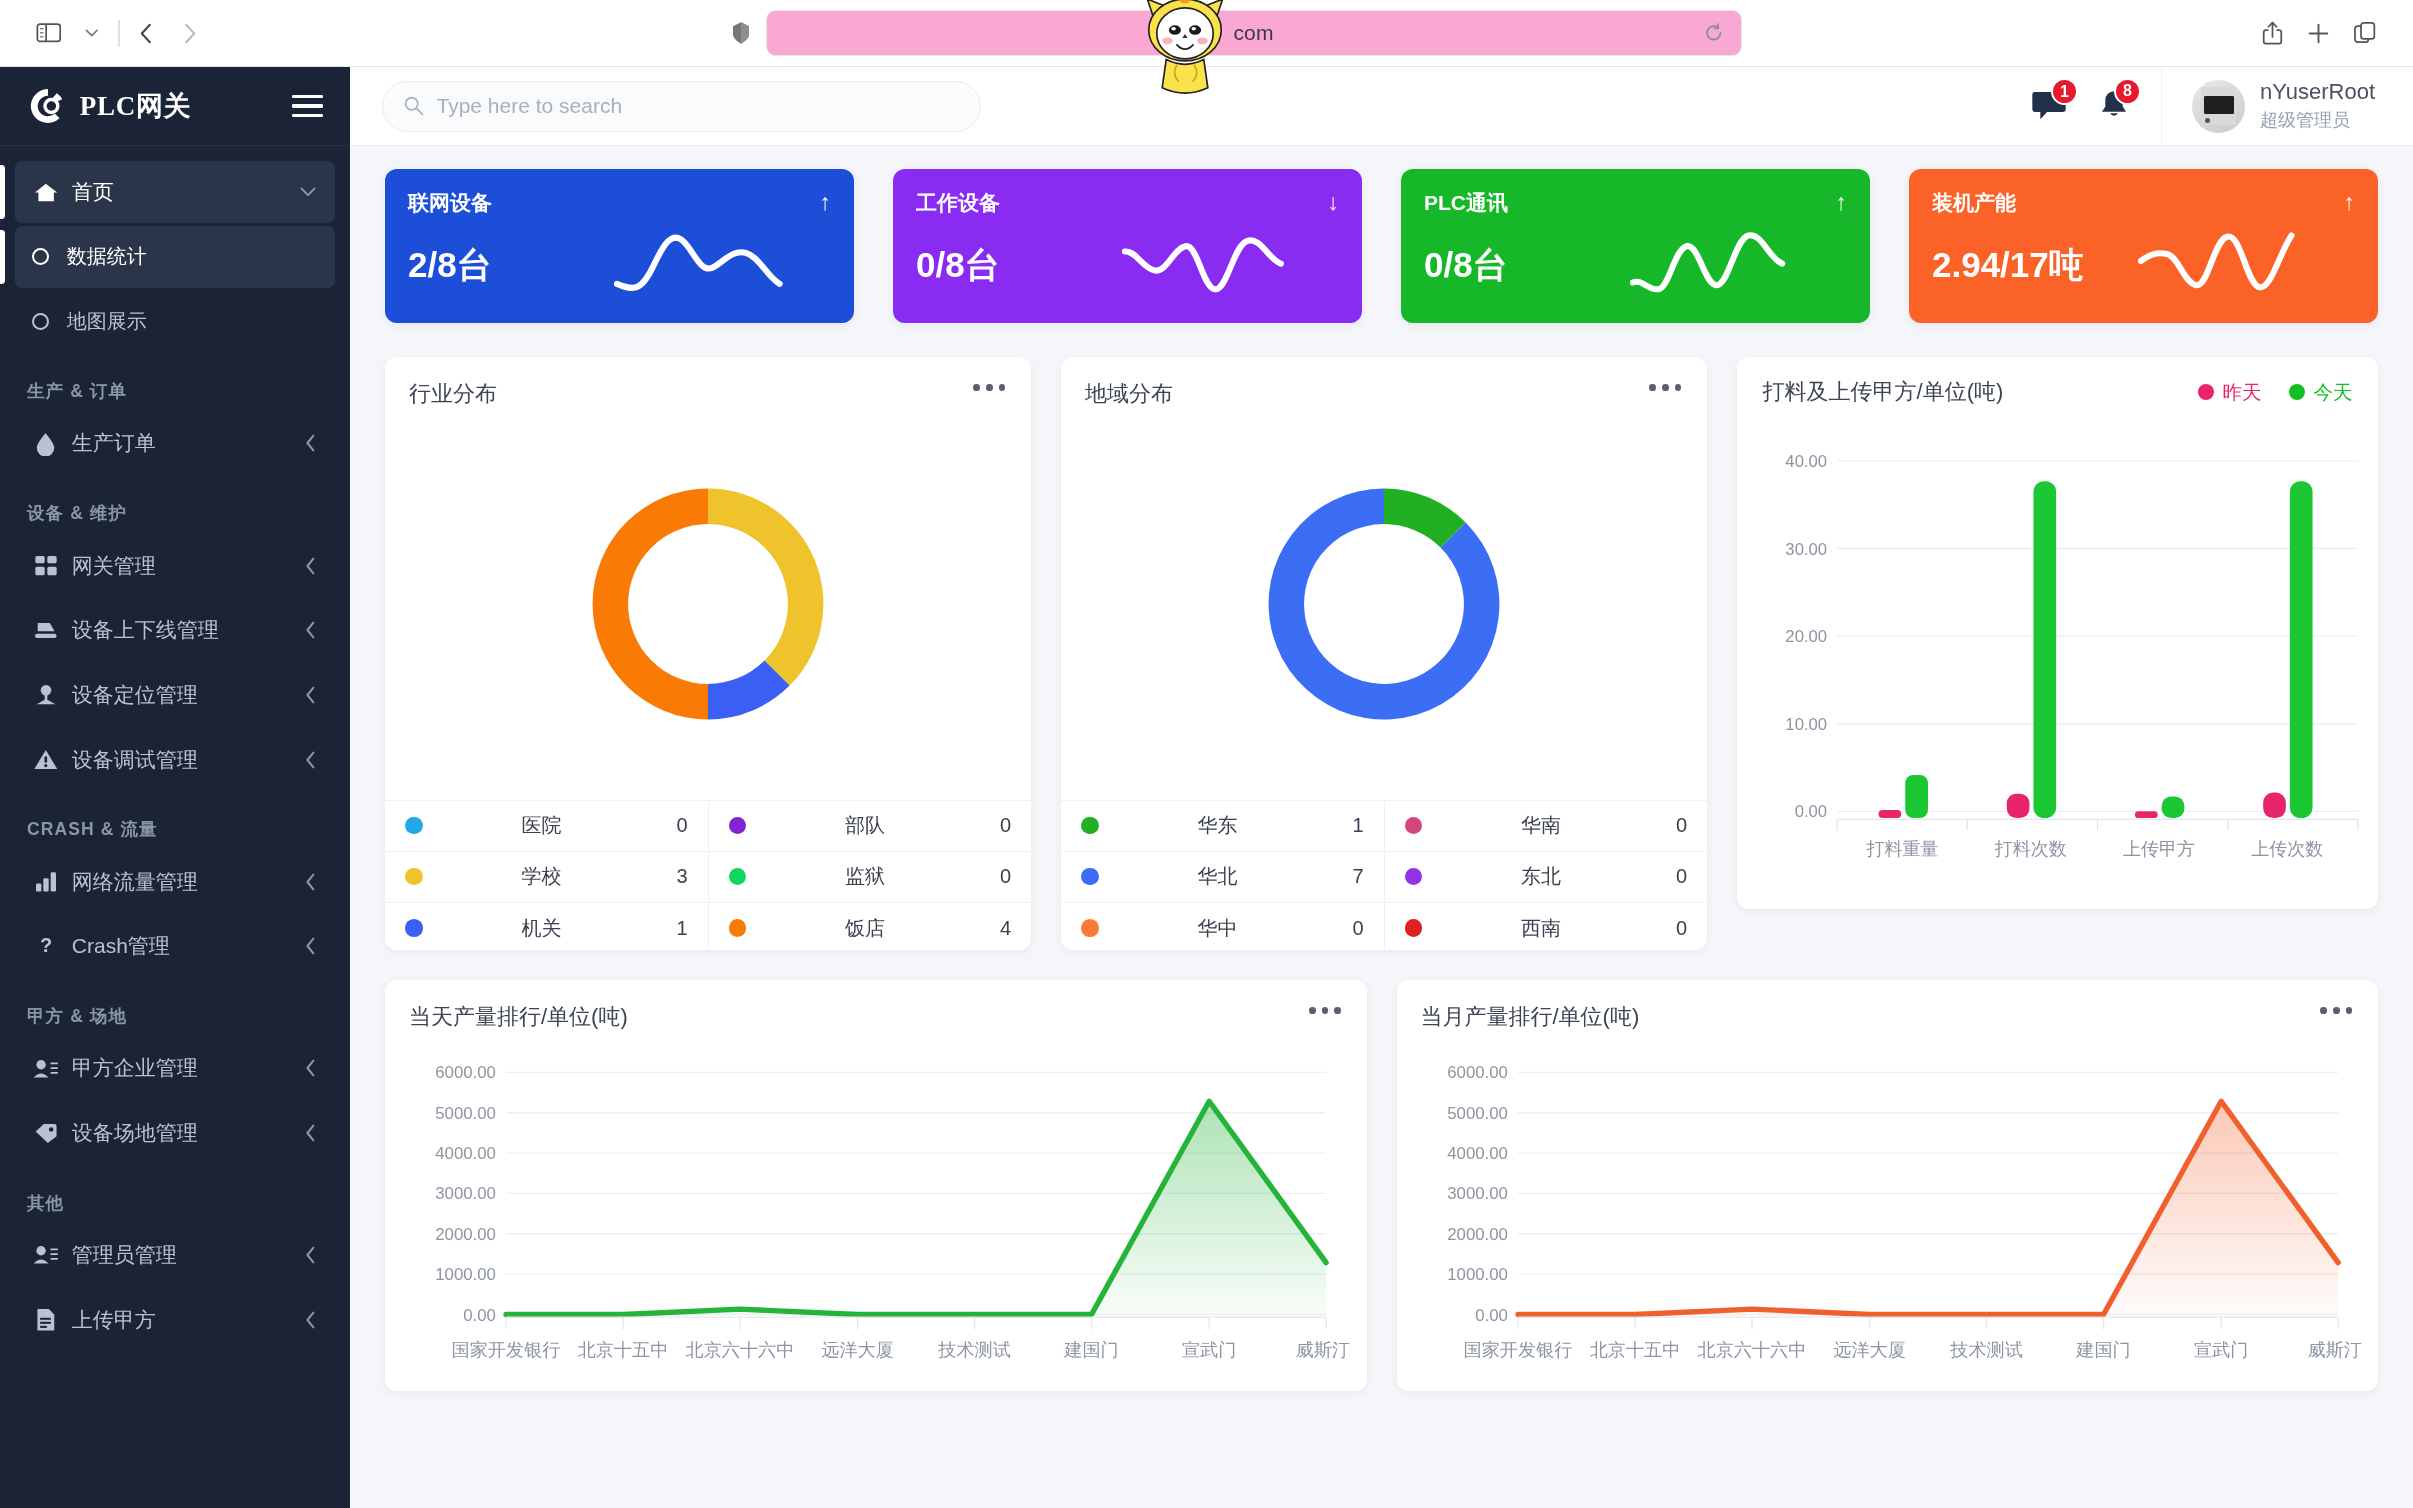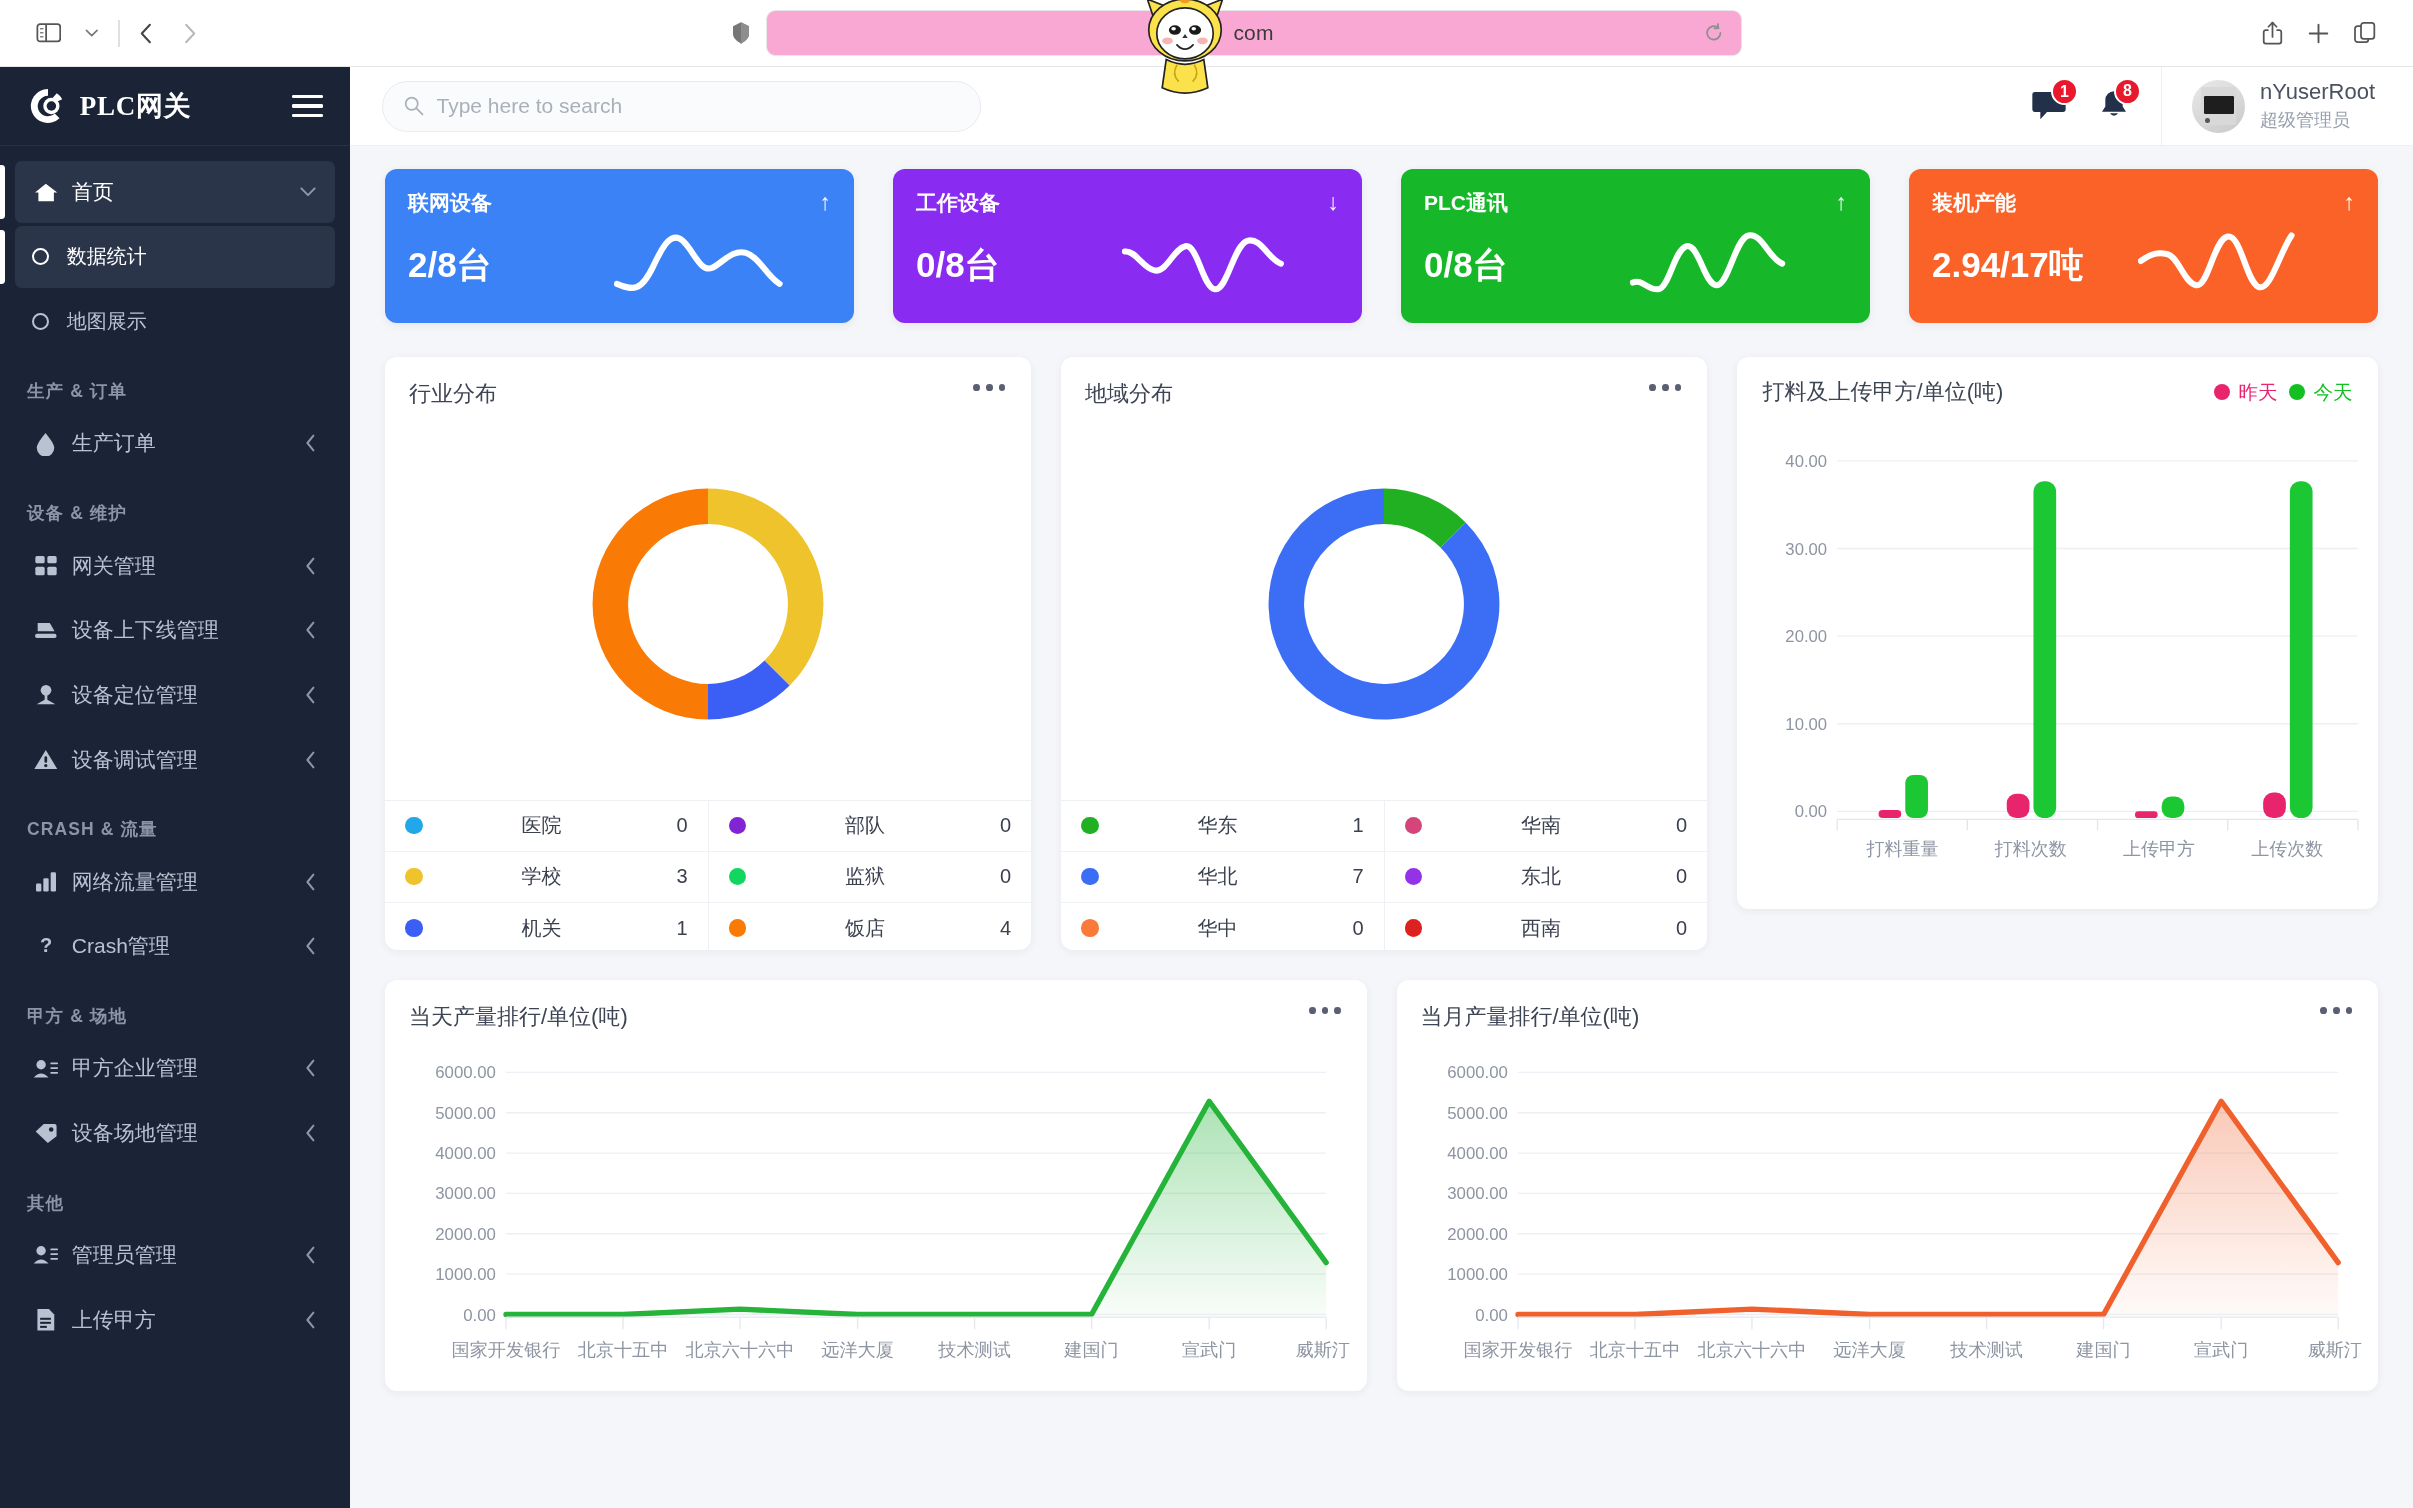--- a/index.html
+++ b/index.html
@@ -533,21 +533,21 @@
           <div class="user-role">超级管理员</div>
         </div>
       </div>
     </div>
   </header>
 
   <main id="content">
 
     <section id="stat-row">
 
-      <div class="stat-card" id="sc0" style="background: #3b82f6;">
+      <div class="stat-card" id="sc0" style="background: #1d4ed8;">
         <div class="stat-title">联网设备</div>
         <div class="stat-arrow">↑</div>
         <div class="stat-value">2/8台</div>
         <svg class="stat-spark" viewBox="0 0 340 110">
             <path d="M4 86 C28 96 40 98 58 60 C74 26 86 8 102 22 C118 36 128 70 146 62 C162 54 176 34 196 40 C216 46 228 76 246 86" fill="none" stroke="#fff" stroke-width="9" stroke-linecap="round" stroke-linejoin="round"></path>
           </svg>
       </div>
 
       <div class="stat-card" id="sc1" style="background: rgb(138, 43, 242);">
         <div class="stat-title">工作设备</div>
@@ -687,21 +687,21 @@
               <span class="legend-name">西南</span>
               <span class="legend-val">0</span>
             </div>
           </div>
         </div>
       </div>
 
       <div class="card bar-card">
         <div style="display:flex;align-items:center;padding:20px 25.6px 0 25.6px;">
           <div style="font-size:22px;color:#3d4453;">打料及上传甲方/单位(吨)</div>
-          <div style="margin-left:auto;display:flex;align-items:center;gap:12px;">
+          <div style="margin-left:auto;display:flex;align-items:center;gap:28px;">
             <div style="display:flex;align-items:center;gap:8px;">
               <span style="width:16px;height:16px;border-radius:50%;background:#e8246d;display:block;"></span>
               <span style="font-size:19.5px;color:#e8246d;">昨天</span>
             </div>
             <div style="display:flex;align-items:center;gap:8px;">
               <span style="width:16px;height:16px;border-radius:50%;background:#13bf22;display:block;"></span>
               <span style="font-size:19.5px;color:#13bf22;">今天</span>
             </div>
           </div>
         </div>

